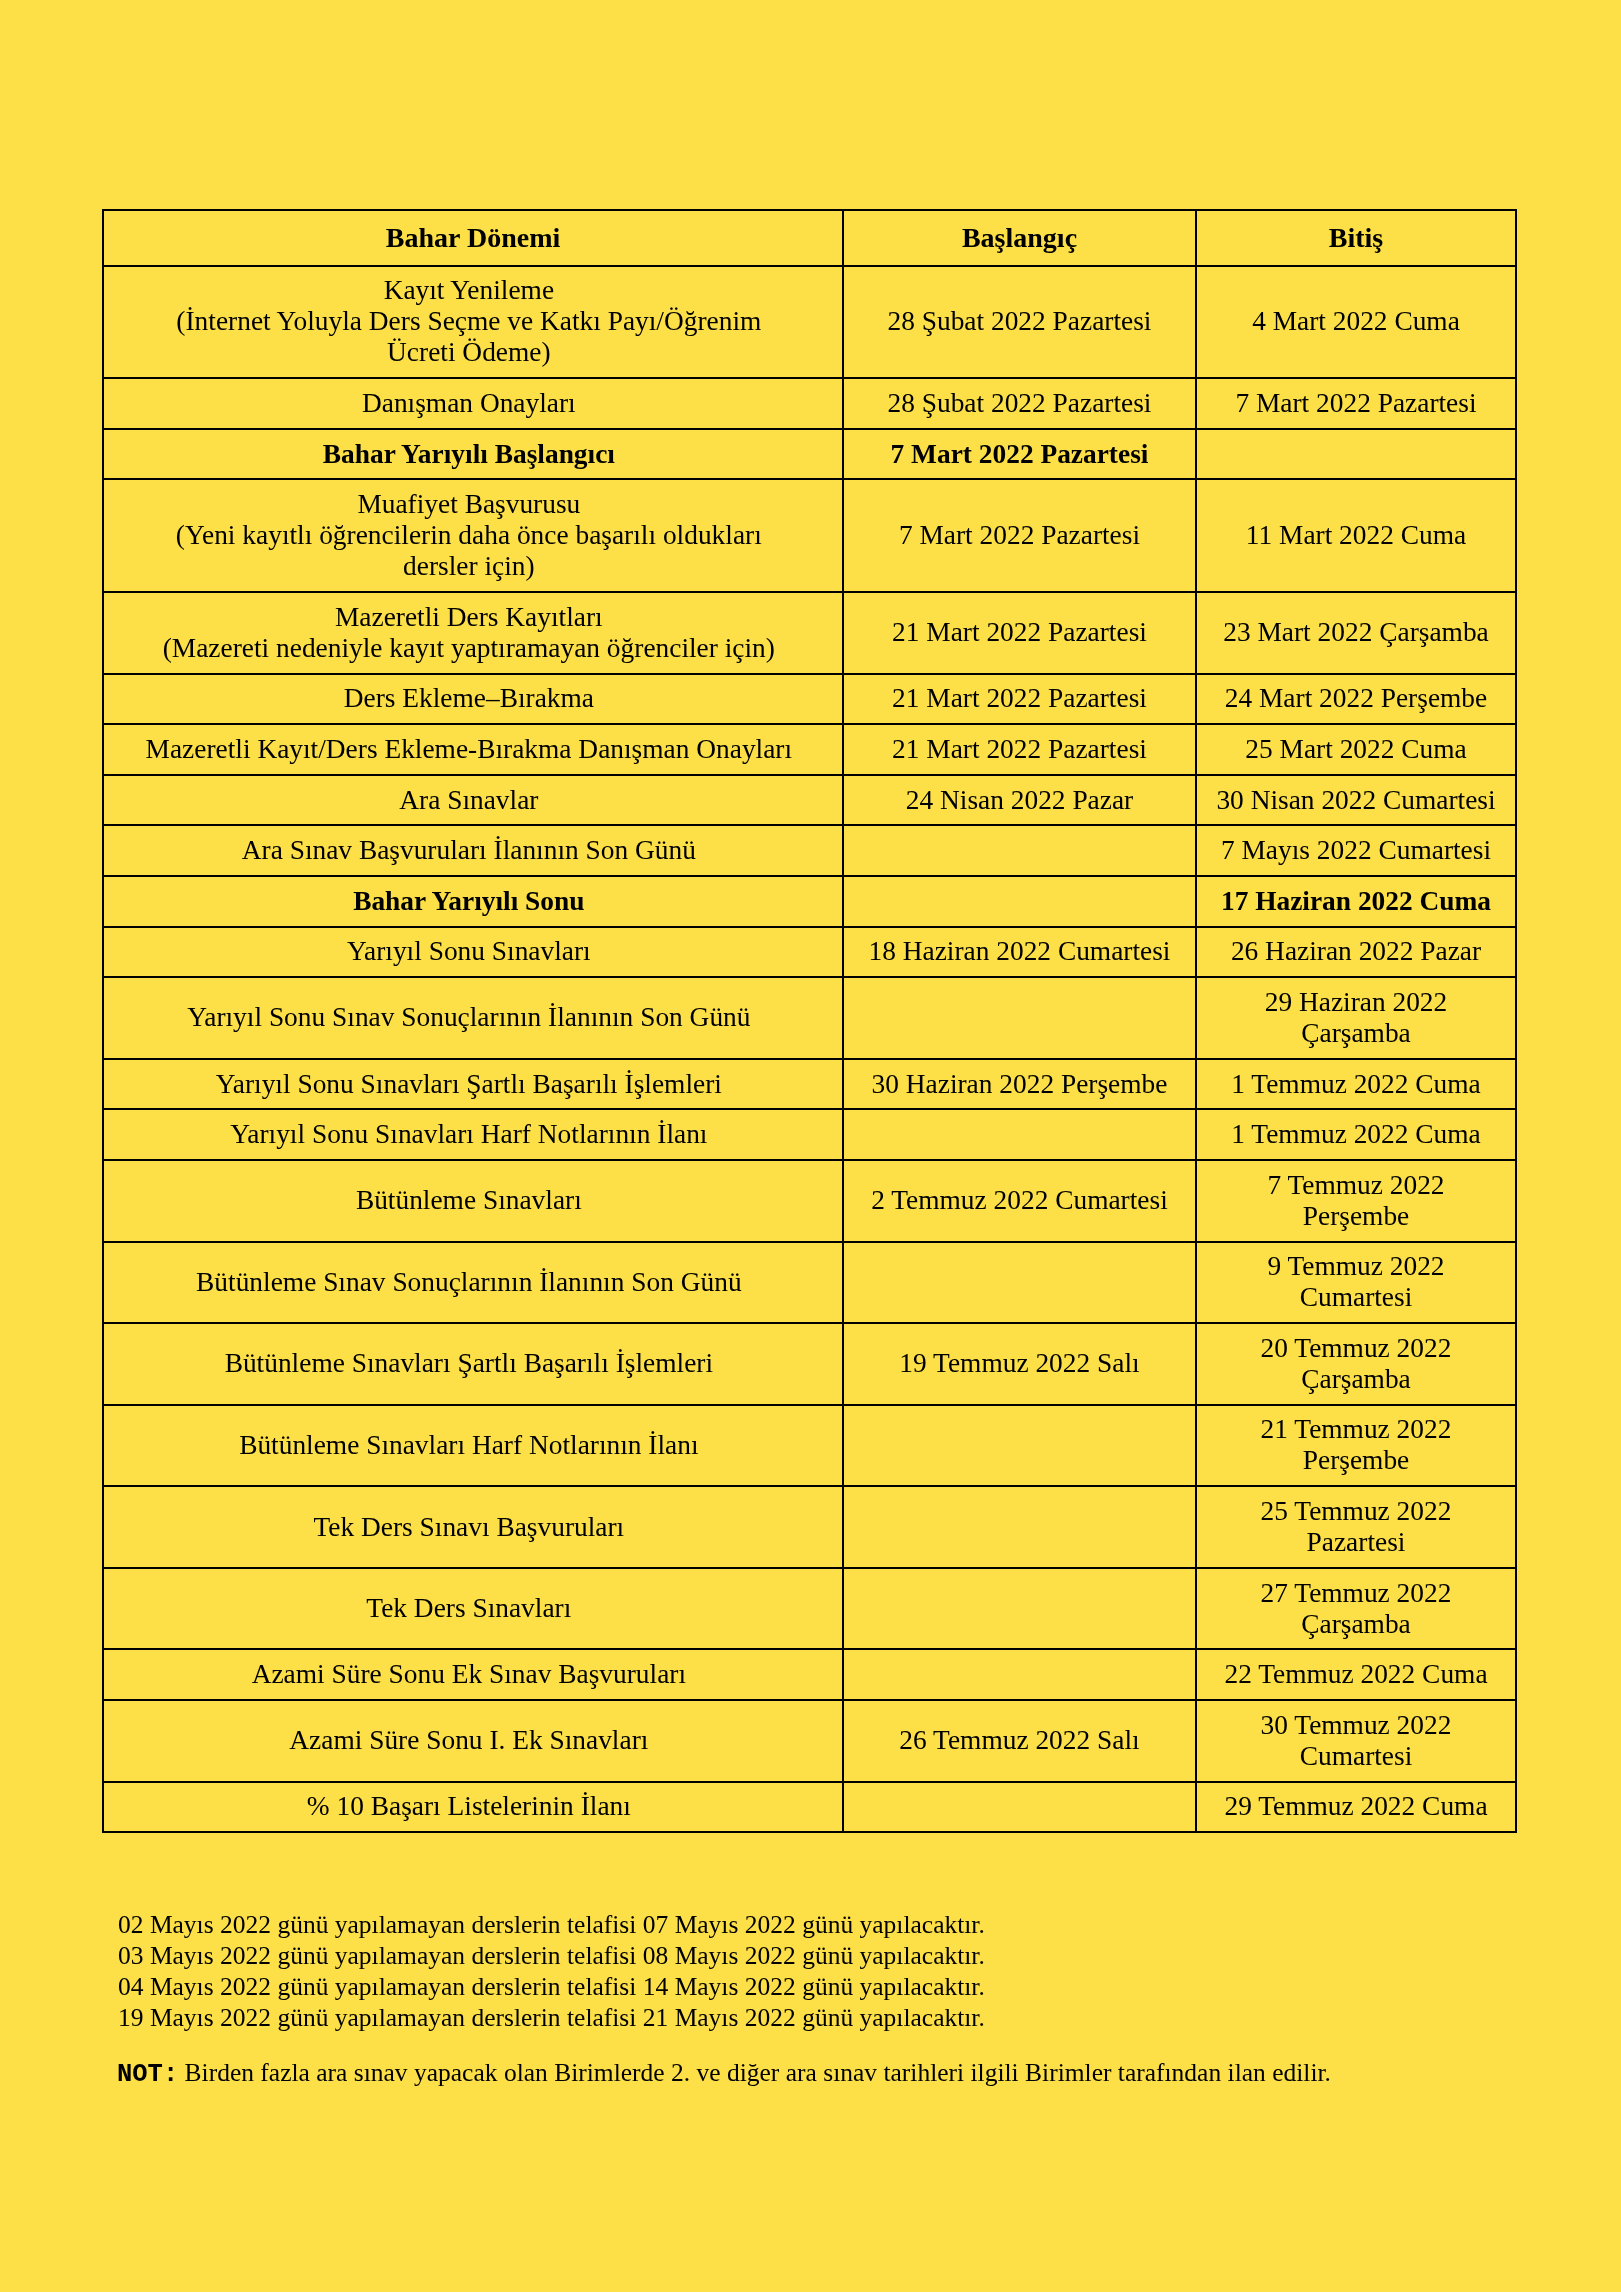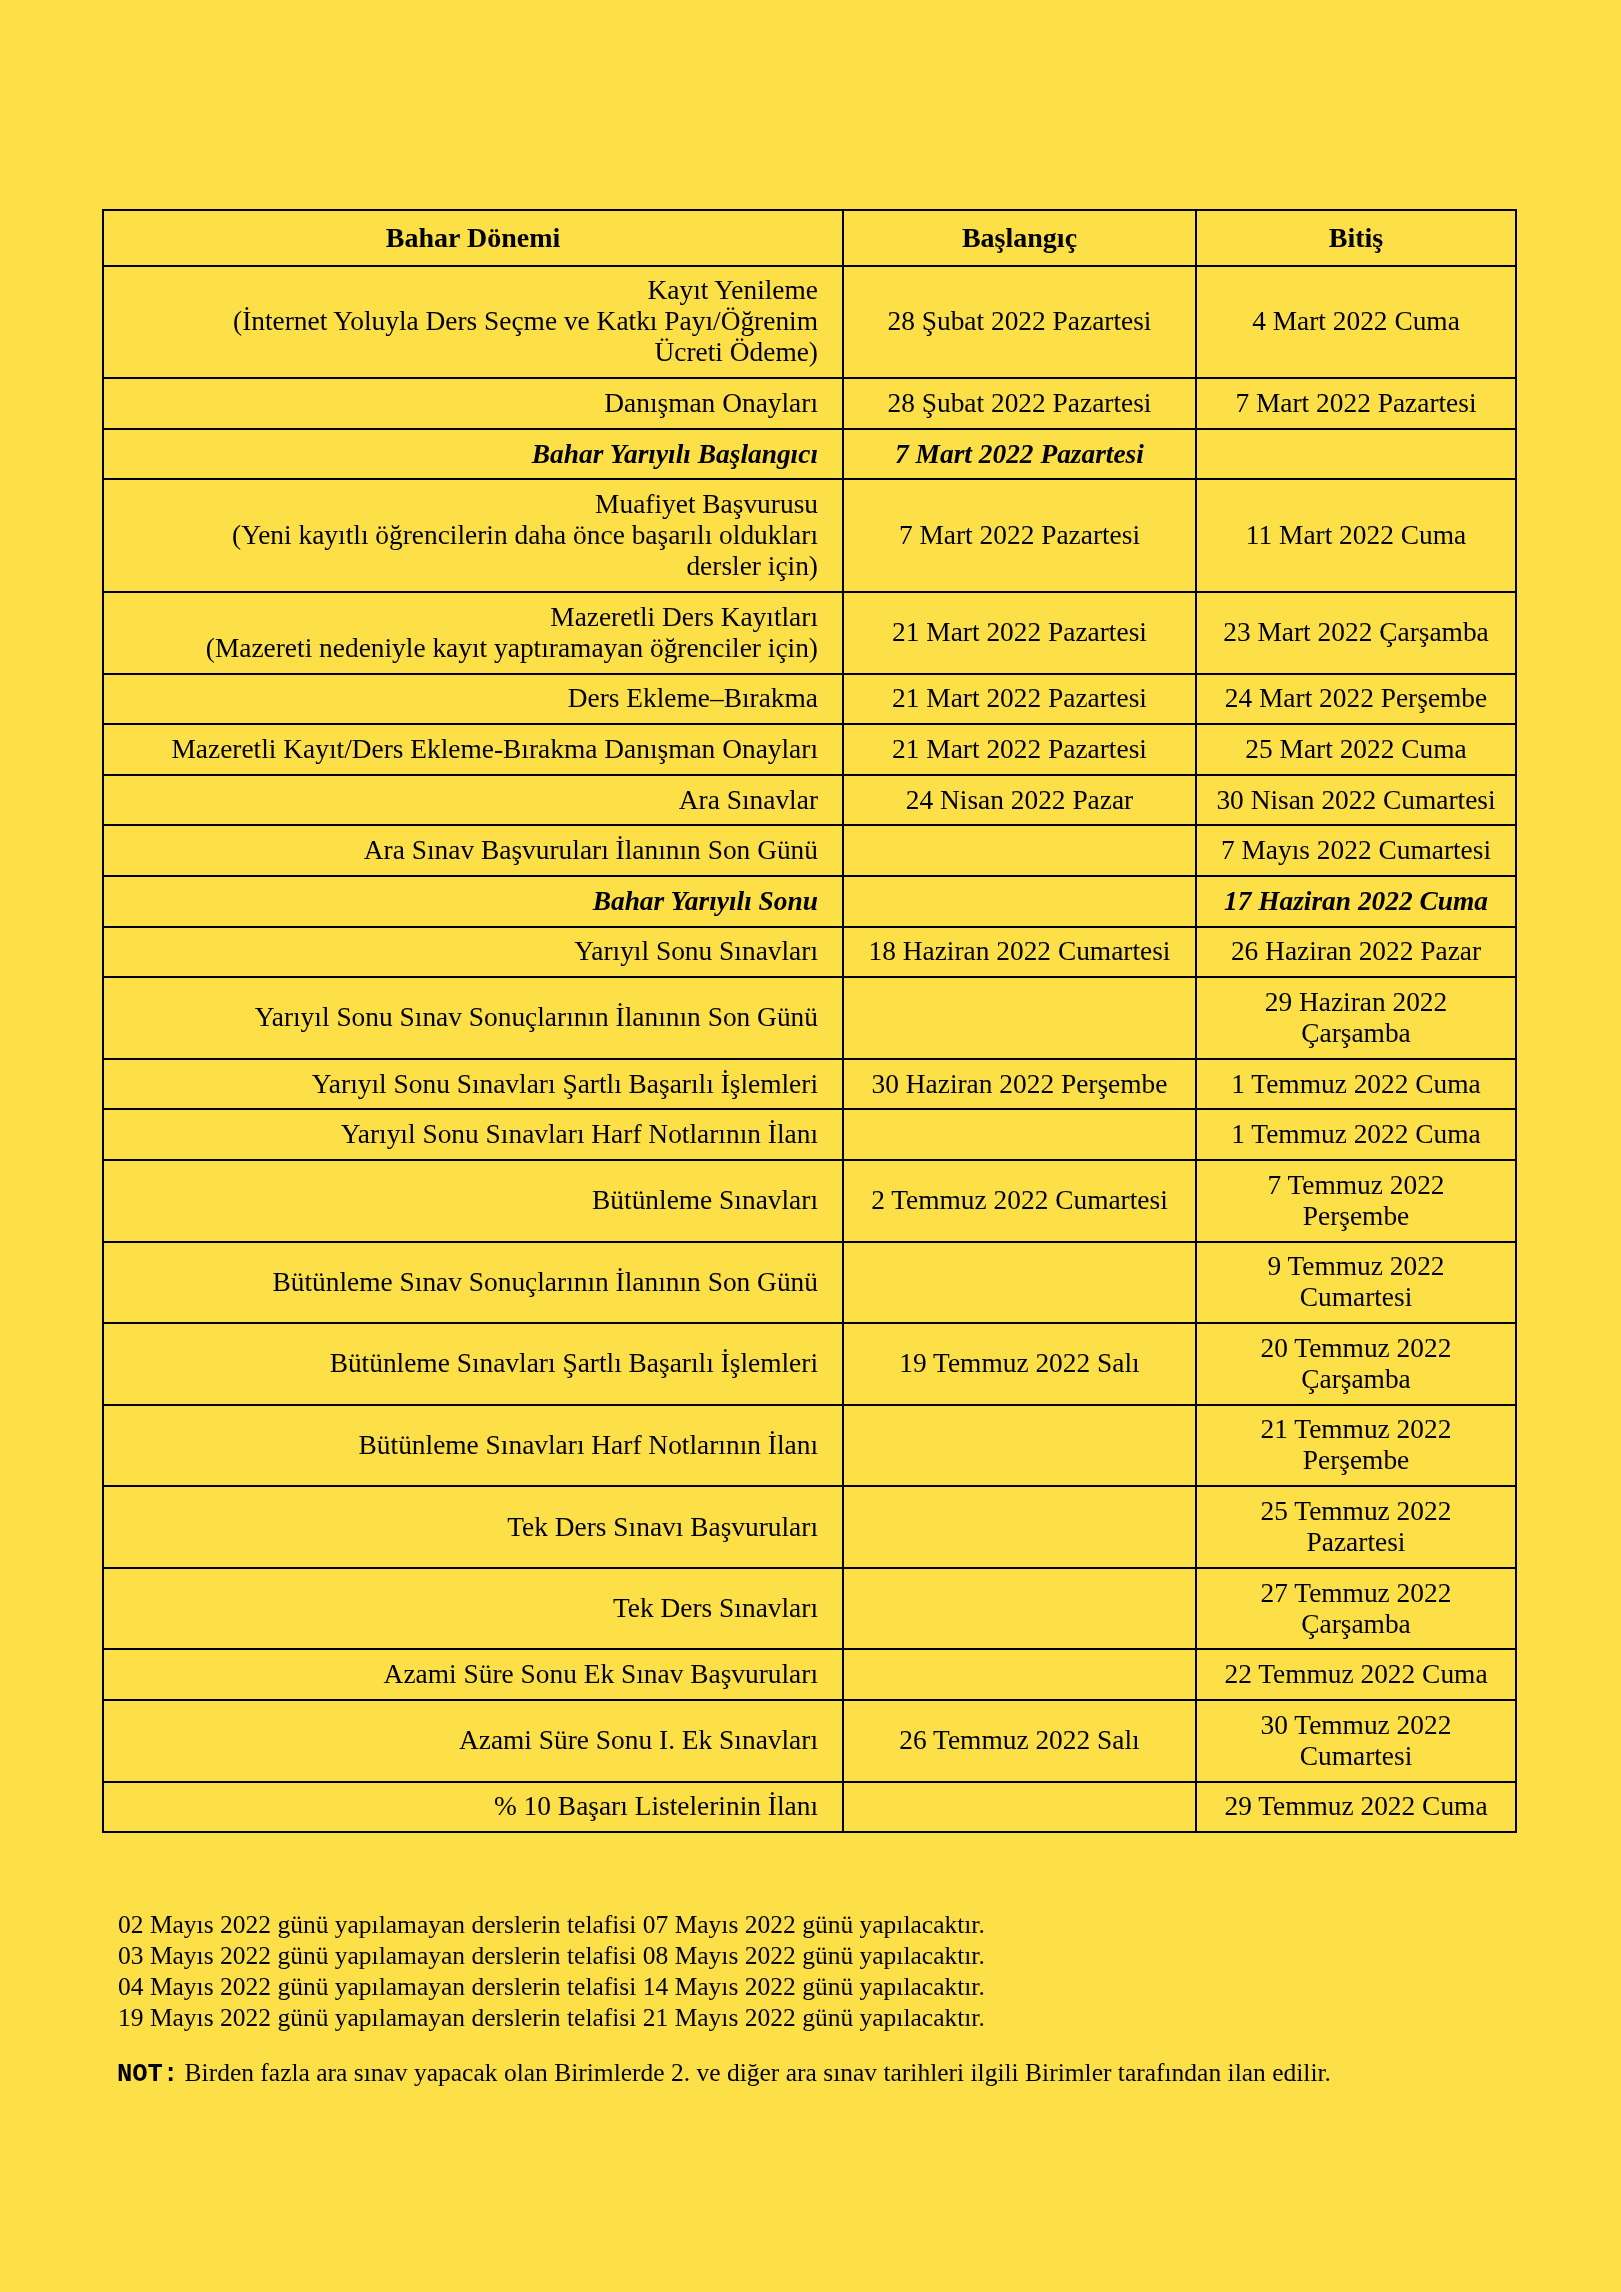--- a/index.html
+++ b/index.html
@@ -35,38 +35,37 @@
     text-align: center;
     padding: 10.8px 5.9px;
     line-height: 32px;
   }
   .cal td {
     font-size: 27.4px;
     line-height: 31px;
     padding: 8.8px 5.9px;
   }
   td.event {
-    text-align: right;
+    text-align: center;
     padding-left: 15.7px;
     padding-right: 24px;
     white-space: pre-line;
   }
   td.start {
     text-align: center;
     white-space: nowrap;
   }
   td.end {
     text-align: center;
     white-space: pre-line;
   }
   tr.bold-row td {
     font-weight: bold;
     border-top-width: 2.9px;
     border-bottom-width: 2.9px;
-    font-style: italic;
   }
   .notes {
     position: absolute;
     left: 118px;
     top: 1909px;
     font-size: 25.5px;
     line-height: 31px;
     font-family: Liberation Serif, serif;
   }
   .footnote {

